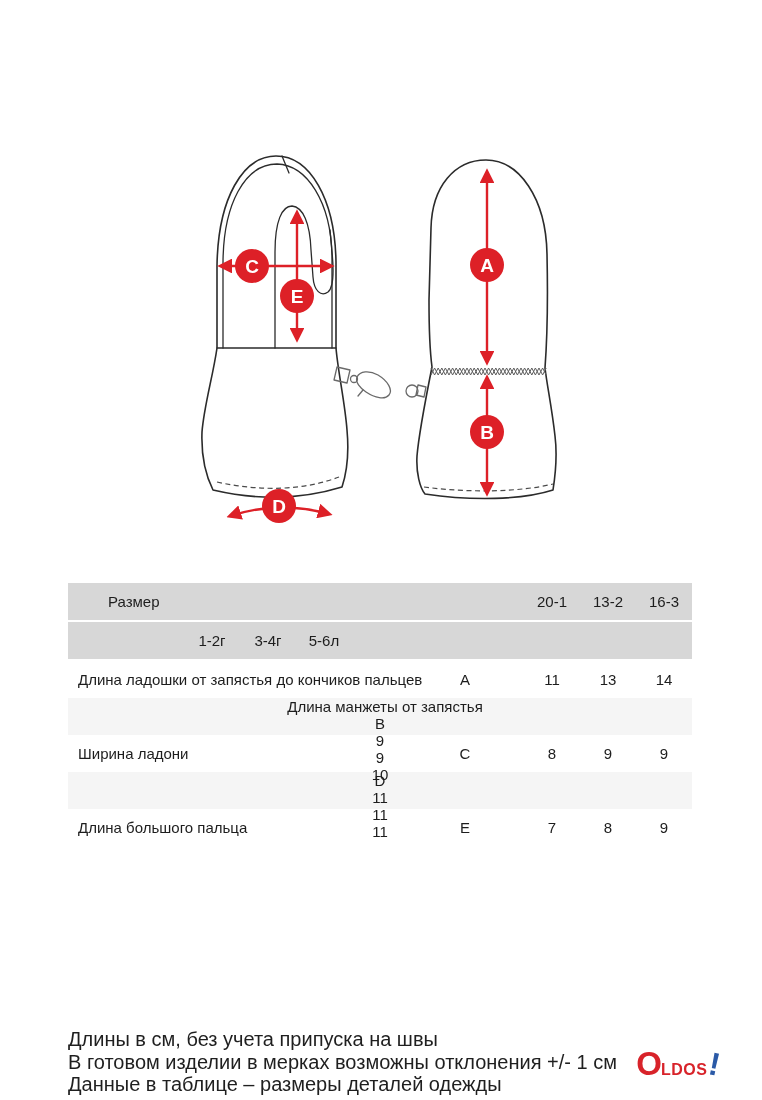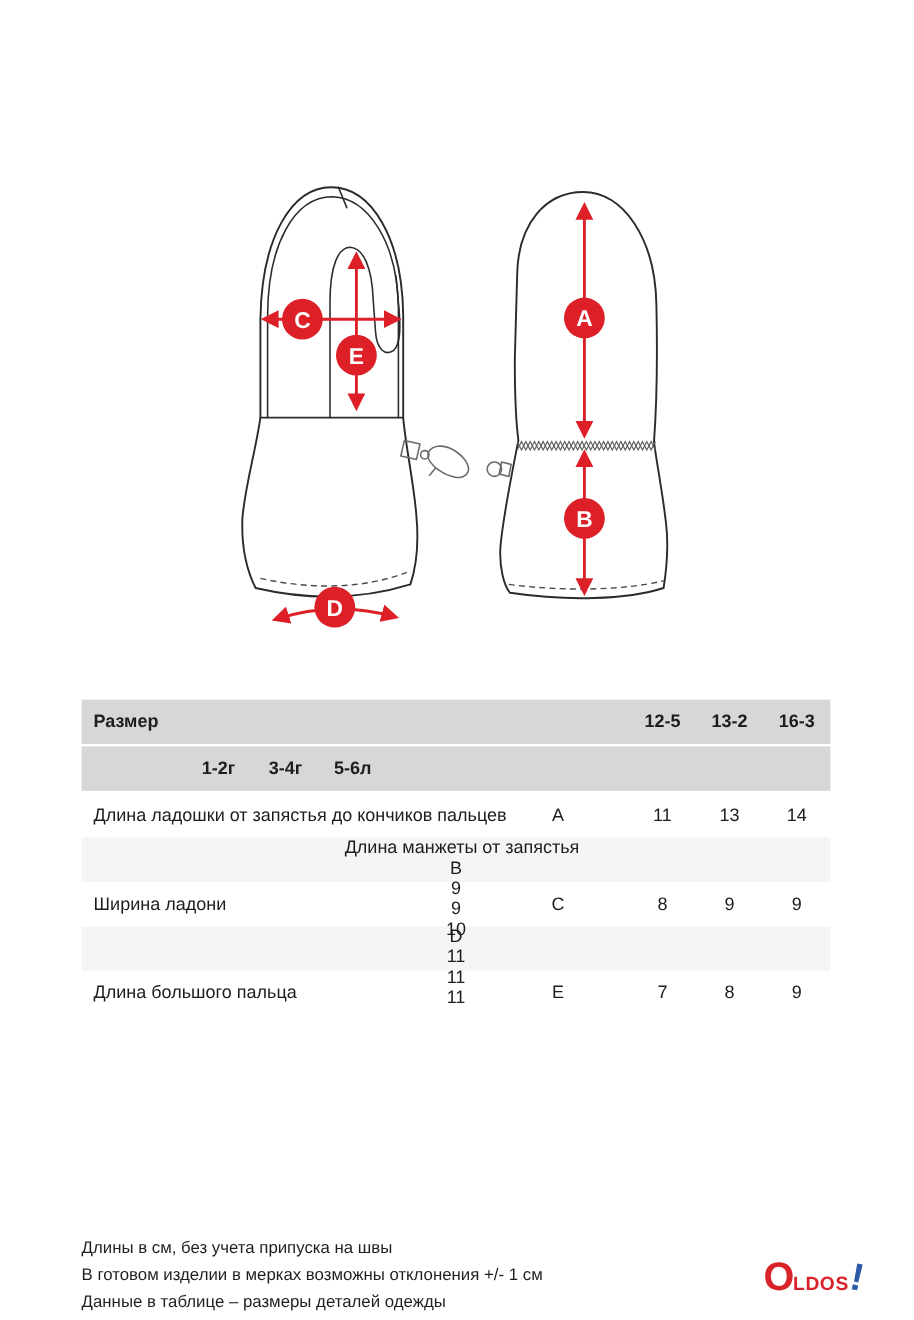--- a/index.html
+++ b/index.html
@@ -24,29 +24,29 @@
   .dash    { fill:none; stroke:#4a4a4a; stroke-width:1.2; stroke-dasharray:5 3.5; }
   .zig     { fill:none; stroke:#5e5e5e; stroke-width:1; }
   .arrow   { stroke:#dd2027; stroke-width:2.4; fill:none; }
   .mcirc   { fill:#dd2027; }
   .mtxt    { fill:#ffffff; font-size:19px; font-weight:700; text-anchor:middle;
              font-family:"Liberation Sans", sans-serif; }
 
   
   .size-table { position:absolute; left:68px; top:583px; width:624px; font-size:15px; }
   .trow { display:flex; align-items:center; height:37px; }
-  .trow.head { background:#d7d7d7; font-weight:700; margin-bottom:2px; }
+  .trow.head { background:#d7d7d7; font-weight:400; margin-bottom:2px;padding-left:30px; }
   .trow.alt { background:#f5f5f5;flex-direction:column; }
   .c-label { flex:1; padding-left:10px; }
   .c-letter { width:54px; text-align:center; }
   .c-gap { width:32px; }
   .c-val { width:56px; text-align:center; }
 
   
-  .notes { position:absolute; left:68px; top:1028px; font-size:14px; line-height:22.5px; color:#1f1f1f; }
+  .notes { position:absolute; left:68px; top:1028px; font-size:20px; line-height:22.5px; color:#1f1f1f; }
   .logo { position:absolute; right:42px; top:1045px; color:#d8232a; font-weight:700; white-space:nowrap; }
   .lg-first { font-size:33px; letter-spacing:-1px; }
   .lg-rest  { font-size:16px; letter-spacing:.5px; }
   .lg-bang  { color:#2b5aa7; font-size:32px; display:inline-block; transform:rotate(12deg); margin-left:2px; }
 </style>
 </head>
 <body>
 
 <div class="page">
 
@@ -104,21 +104,21 @@
         <text class="mtxt" x="487" y="439">B</text>
       </g>
     </svg>
   </div>
 
   <div class="size-table">
     <div class="trow head">
       <div class="c-label">Размер</div>
       <div class="c-letter"></div>
       <div class="c-gap"></div>
-      <div class="c-val">12-5</div>
+      <div class="c-val">20-1</div>
       <div class="c-val">13-2</div>
       <div class="c-val">16-3</div>
     </div>
     <div class="trow head">
       <div class="c-letter"></div>
       <div class="c-gap"></div>
       <div class="c-val">1-2г</div>
       <div class="c-val">3-4г</div>
       <div class="c-val">5-6л</div>
     </div>

